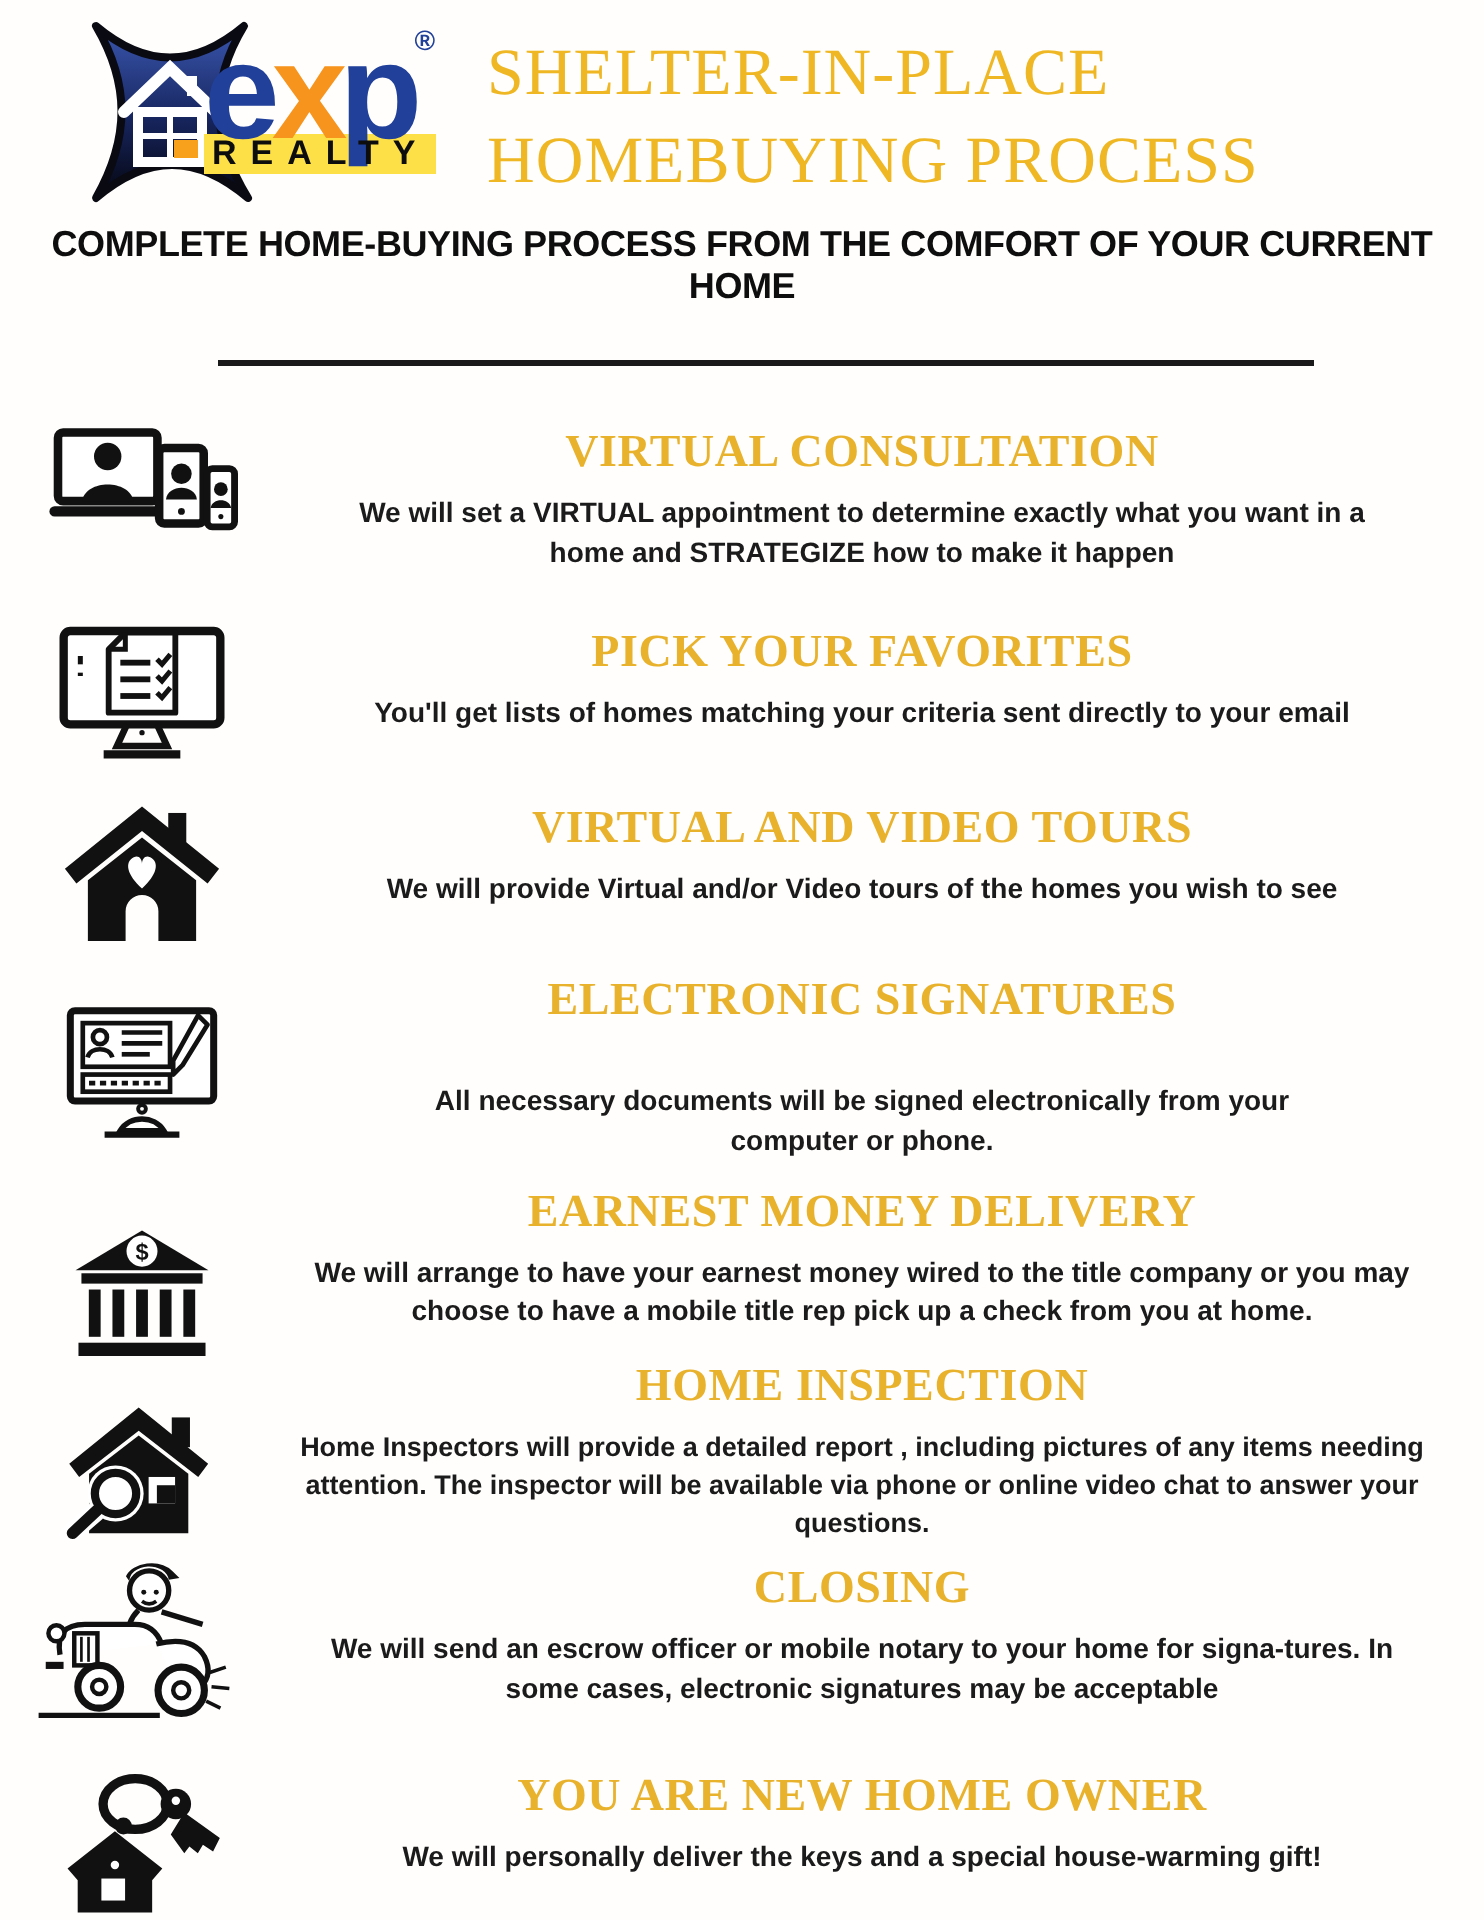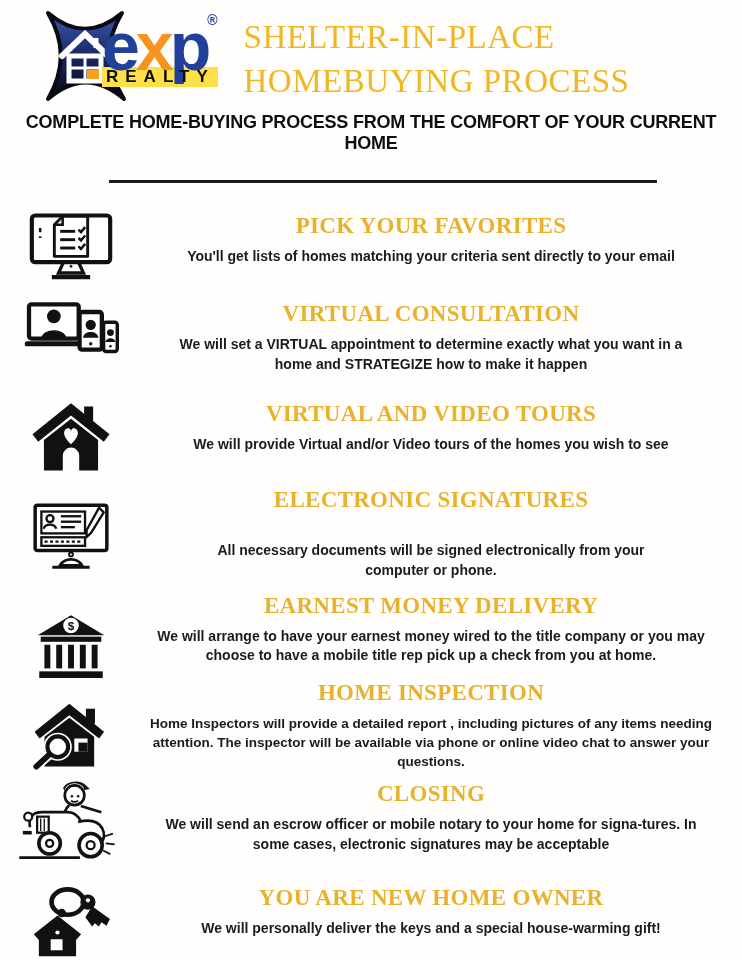--- a/index.html
+++ b/index.html
@@ -71,20 +71,43 @@
     <div class="title-block">
       <div class="hdr-title">SHELTER-IN-PLACE</div>
       <div class="hdr-title">HOMEBUYING PROCESS</div>
     </div>
   </div>
 
   <div class="subtitle">COMPLETE HOME-BUYING PROCESS FROM THE COMFORT OF YOUR CURRENT HOME</div>
 
   <div class="divider top"></div>
 
+  <div class="section-row r1">
+    <div class="icon-col">
+      <svg width="96" height="58" viewBox="0 0 112 66">
+        <rect x="7" y="3" width="58" height="40" rx="3" fill="#fff" stroke="#111" stroke-width="5"></rect>
+        <circle cx="36" cy="17" r="8" fill="#111"></circle>
+        <path d="M21,43 C23,30 49,30 51,43 Z" fill="#111"></path>
+        <rect x="2" y="46" width="68" height="6" rx="3" fill="#111"></rect>
+        <rect x="66" y="12" width="26" height="44" rx="3" fill="#fff" stroke="#111" stroke-width="5"></rect>
+        <circle cx="79" cy="27" r="6" fill="#111"></circle>
+        <path d="M70,42 C71,33 87,33 88,42 Z" fill="#111"></path>
+        <circle cx="79" cy="49" r="2" fill="#111"></circle>
+        <rect x="94" y="24" width="16" height="34" rx="3" fill="#fff" stroke="#111" stroke-width="4"></rect>
+        <circle cx="102" cy="36" r="4" fill="#111"></circle>
+        <path d="M96,47 C97,41 107,41 108,47 Z" fill="#111"></path>
+        <circle cx="102" cy="52" r="1.5" fill="#111"></circle>
+      </svg>
+    </div>
+    <div class="content-col">
+      <div class="sec-title">VIRTUAL CONSULTATION</div>
+      <p class="sec-text">We will set a VIRTUAL appointment to determine exactly what you want in a home and STRATEGIZE how to make it happen</p>
+    </div>
+  </div>
+
   <div class="section-row r2">
     <div class="icon-col">
       <svg width="84" height="70" viewBox="0 0 100 84">
         <rect x="3" y="3" width="94" height="56" rx="4" fill="#fff" stroke="#111" stroke-width="5"></rect>
         <path d="M30,14 L40,4 L70,4 L70,52 L30,52 Z" fill="#fff" stroke="#111" stroke-width="3.5" stroke-linejoin="round"></path>
         <path d="M40,4 L40,14 L30,14" fill="none" stroke="#111" stroke-width="3"></path>
         <line x1="37" y1="22" x2="55" y2="22" stroke="#111" stroke-width="3.5"></line>
         <line x1="37" y1="32" x2="55" y2="32" stroke="#111" stroke-width="3.5"></line>
         <line x1="37" y1="42" x2="55" y2="42" stroke="#111" stroke-width="3.5"></line>
         <path d="M59,20 l3,3 l5,-6" fill="none" stroke="#111" stroke-width="3"></path>
@@ -93,43 +116,20 @@
         <line x1="13" y1="18" x2="13" y2="23" stroke="#111" stroke-width="3"></line>
         <line x1="13" y1="28" x2="13" y2="30" stroke="#111" stroke-width="3"></line>
         <circle cx="50" cy="64" r="1.6" fill="#111"></circle>
         <path d="M41,59 L35,72 L65,72 L59,59" fill="none" stroke="#111" stroke-width="4"></path>
         <line x1="27" y1="77" x2="73" y2="77" stroke="#111" stroke-width="5"></line>
       </svg>
     </div>
     <div class="content-col">
       <div class="sec-title">PICK YOUR FAVORITES</div>
       <p class="sec-text">You'll get  lists of homes matching your criteria sent directly to your email</p>
-    </div>
-  </div>
-
-  <div class="section-row r1">
-    <div class="icon-col">
-      <svg width="96" height="58" viewBox="0 0 112 66">
-        <rect x="7" y="3" width="58" height="40" rx="3" fill="#fff" stroke="#111" stroke-width="5"></rect>
-        <circle cx="36" cy="17" r="8" fill="#111"></circle>
-        <path d="M21,43 C23,30 49,30 51,43 Z" fill="#111"></path>
-        <rect x="2" y="46" width="68" height="6" rx="3" fill="#111"></rect>
-        <rect x="66" y="12" width="26" height="44" rx="3" fill="#fff" stroke="#111" stroke-width="5"></rect>
-        <circle cx="79" cy="27" r="6" fill="#111"></circle>
-        <path d="M70,42 C71,33 87,33 88,42 Z" fill="#111"></path>
-        <circle cx="79" cy="49" r="2" fill="#111"></circle>
-        <rect x="94" y="24" width="16" height="34" rx="3" fill="#fff" stroke="#111" stroke-width="4"></rect>
-        <circle cx="102" cy="36" r="4" fill="#111"></circle>
-        <path d="M96,47 C97,41 107,41 108,47 Z" fill="#111"></path>
-        <circle cx="102" cy="52" r="1.5" fill="#111"></circle>
-      </svg>
-    </div>
-    <div class="content-col">
-      <div class="sec-title">VIRTUAL CONSULTATION</div>
-      <p class="sec-text">We will set a VIRTUAL appointment to determine exactly what you want in a home and STRATEGIZE how to make it happen</p>
     </div>
   </div>
 
   <div class="section-row r3">
     <div class="icon-col">
       <svg width="82" height="70" viewBox="0 0 100 84">
         <rect x="66" y="6" width="11" height="22" fill="#111"></rect>
         <path d="M50,2 L3,40 L10,49 L50,17 L90,49 L97,40 Z" fill="#111"></path>
         <path d="M17,47 L50,21 L83,47 L83,84 L60,84 L60,66 a10,10 0 0 0 -20,0 L40,84 L17,84 Z" fill="#111"></path>
         <path d="M50,52 C41,44 39,36 45,33 C48,31.5 50,34 50,37 C50,34 52,31.5 55,33 C61,36 59,44 50,52 Z" fill="#fff"></path>

